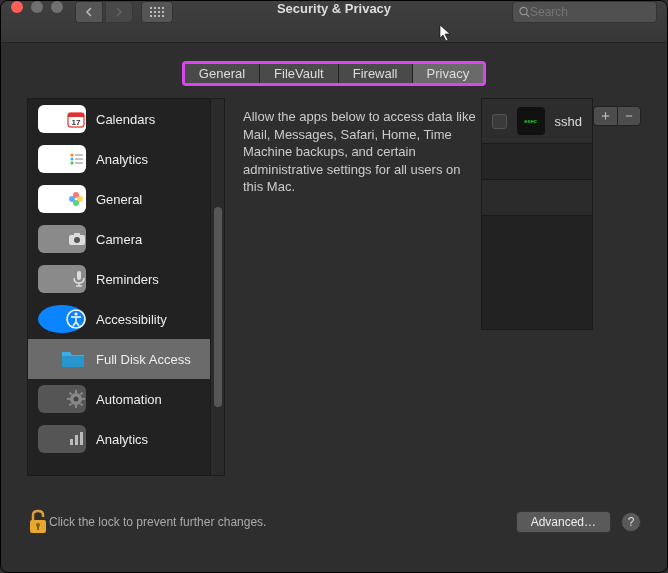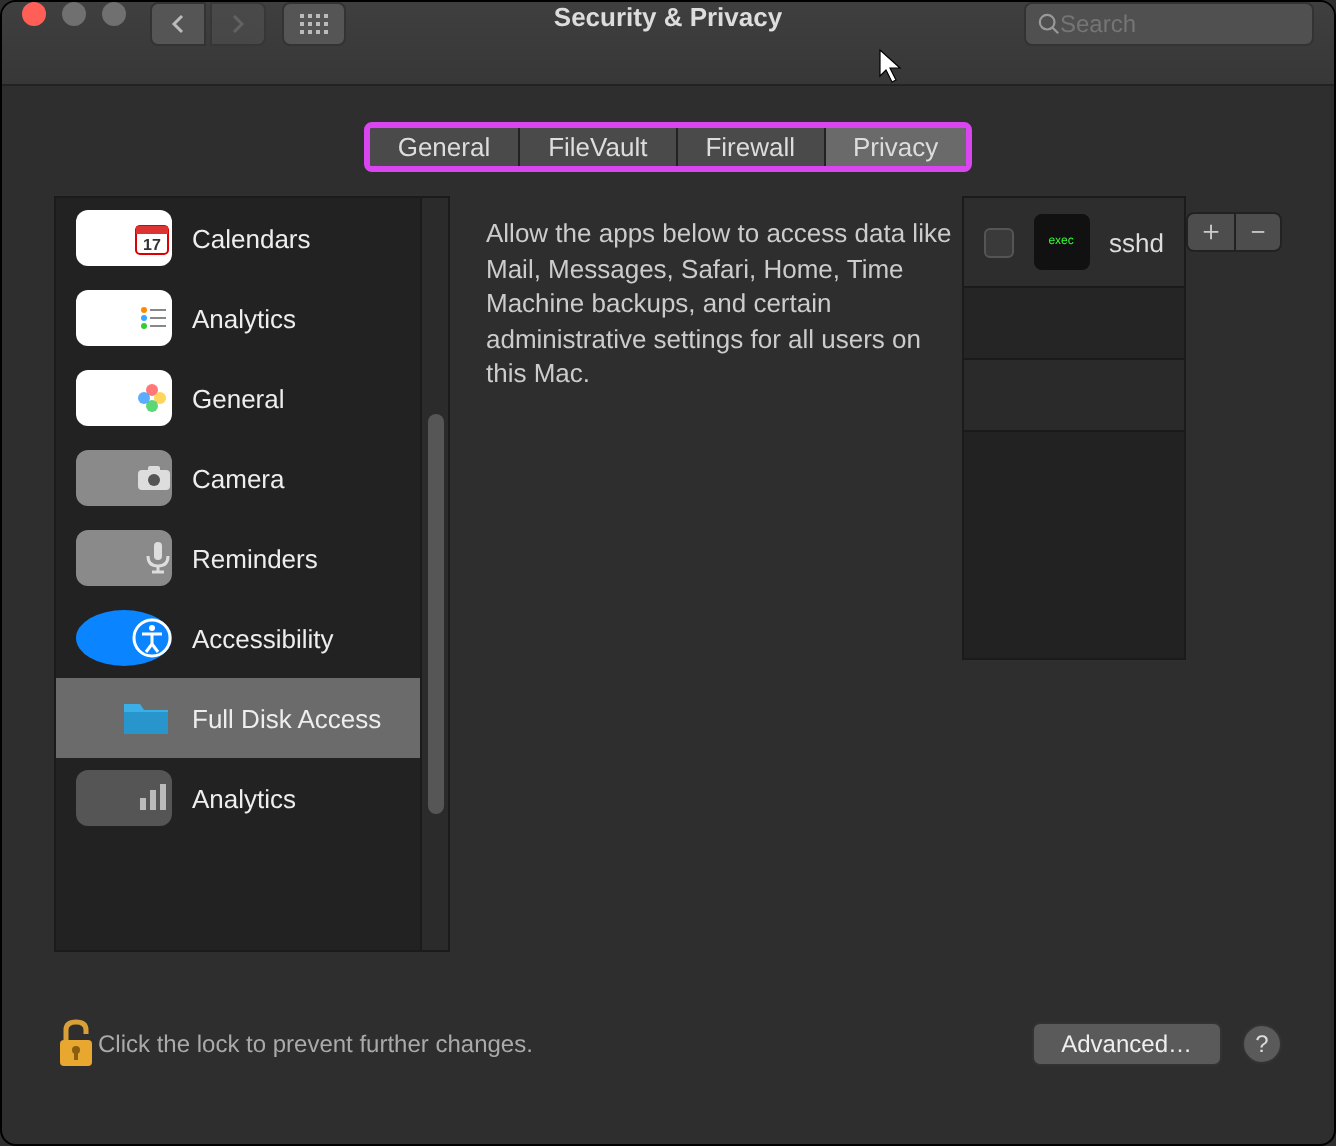--- a/index.html
+++ b/index.html
@@ -293,20 +293,39 @@
         <div class="icon-box" style="background:transparent">
           <svg width="26" height="22" viewBox="0 0 26 22">
               <path d="M2 4 L10 4 L12 7 L24 7 L24 19 L2 19 Z" fill="#3bb0e8"></path>
               <rect x="2" y="8" width="22" height="11" fill="#2896cd"></rect>
             </svg>
         </div>
         <span>Full Disk Access</span>
       </div>
       <div class="sidebar-item">
         <div class="icon-box" style="background:#555">
+          <svg width="20" height="20" viewBox="0 0 20 20">
+              <circle cx="10" cy="10" r="6" fill="#888"></circle>
+              <circle cx="10" cy="10" r="2.5" fill="#444"></circle>
+              <g stroke="#888" stroke-width="2">
+                <line x1="10" y1="1" x2="10" y2="4"></line>
+                <line x1="10" y1="16" x2="10" y2="19"></line>
+                <line x1="1" y1="10" x2="4" y2="10"></line>
+                <line x1="16" y1="10" x2="19" y2="10"></line>
+                <line x1="3.5" y1="3.5" x2="5.5" y2="5.5"></line>
+                <line x1="14.5" y1="14.5" x2="16.5" y2="16.5"></line>
+                <line x1="3.5" y1="16.5" x2="5.5" y2="14.5"></line>
+                <line x1="14.5" y1="5.5" x2="16.5" y2="3.5"></line>
+              </g>
+            </svg>
+        </div>
+        <span>Automation</span>
+      </div>
+      <div class="sidebar-item">
+        <div class="icon-box" style="background:#555">
           <svg width="18" height="16" viewBox="0 0 18 16">
               <rect x="2" y="8" width="3" height="6" fill="#bbb"></rect>
               <rect x="7" y="4" width="3" height="10" fill="#bbb"></rect>
               <rect x="12" y="1" width="3" height="13" fill="#bbb"></rect>
             </svg>
         </div>
         <span>Analytics</span>
       </div>
     </div>
     <div class="scrollbar">

